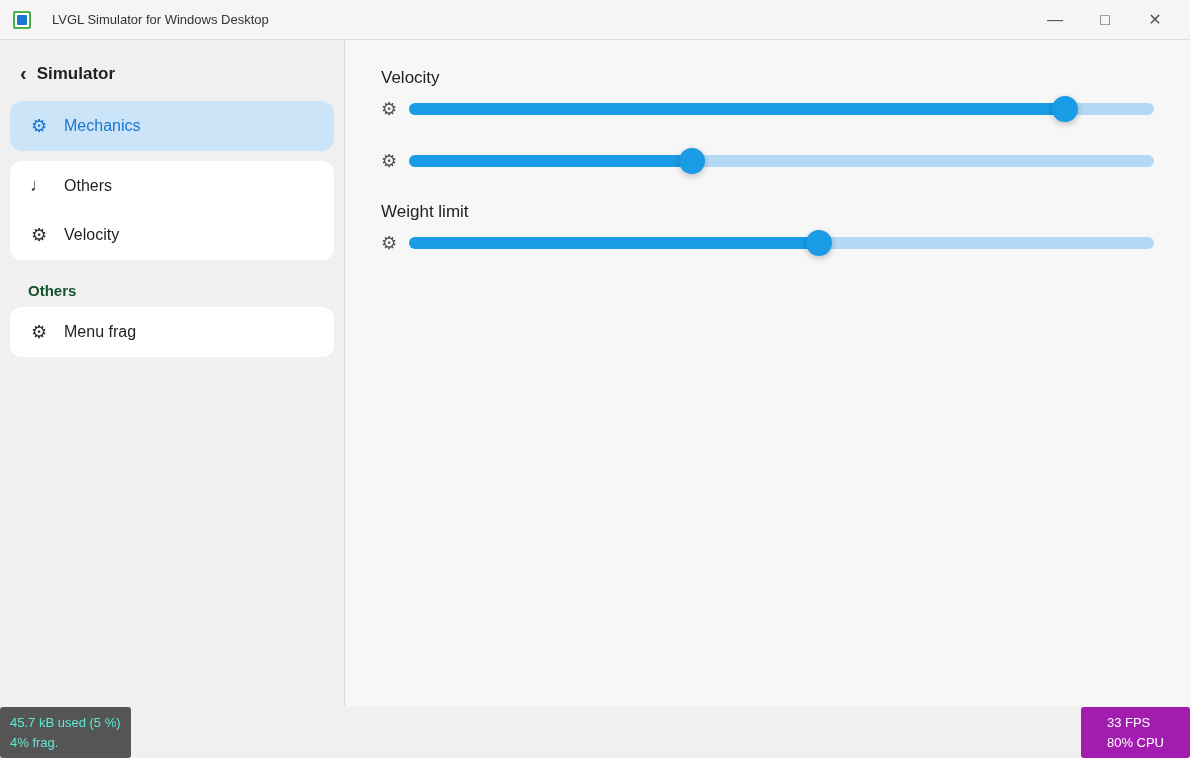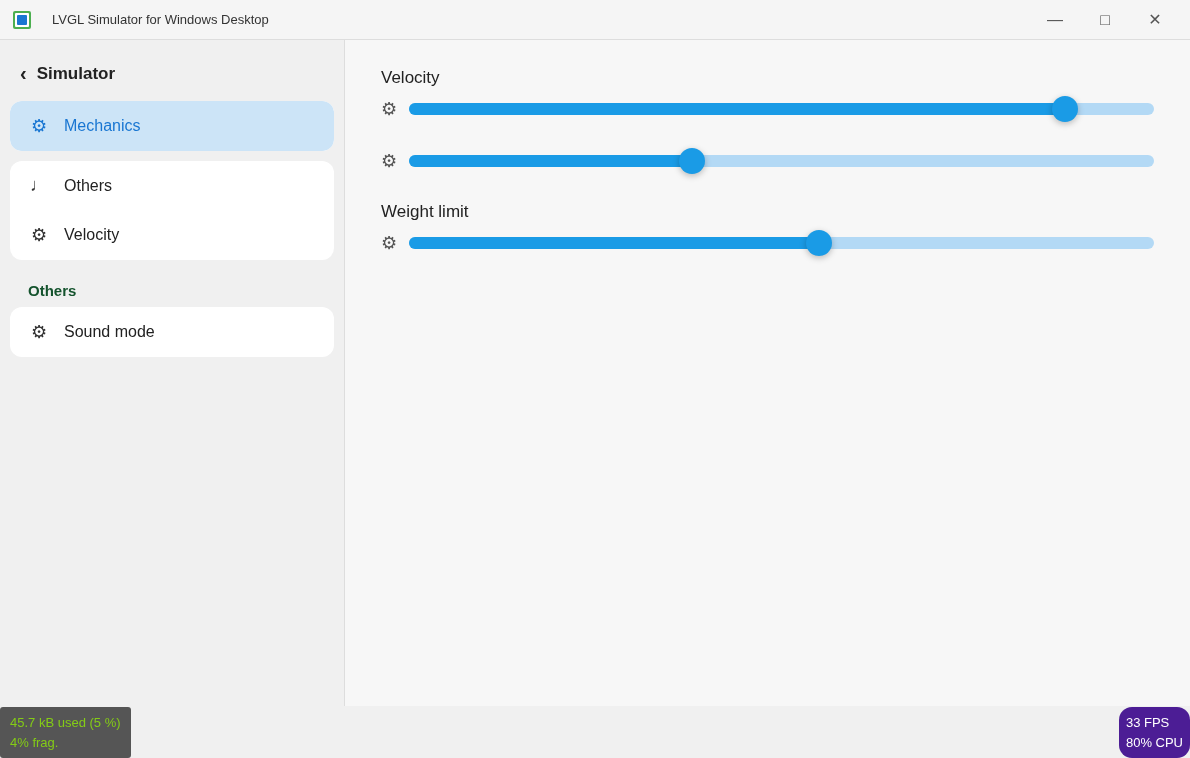--- a/index.html
+++ b/index.html
@@ -198,37 +198,37 @@
       display: flex;
       justify-content: space-between;
       align-items: flex-end;
       flex-shrink: 0;
       height: 52px;
       position: relative;
     }
 
     .status-left {
       background: #555;
-      color: #84cc16;
+      color: #5eead4;
       font-size: 13px;
       padding: 6px 10px;
       line-height: 1.5;
       border-radius: 3px;
       position: absolute;
       bottom: 0;
       left: 0;
     }
 
     .status-right {
-      background: #4c1d95;
+      background: #a21caf;
       color: #fff;
       font-size: 13px;
-      padding: 6px 7px;
+      padding: 6px 26px;
       line-height: 1.5;
-      border-radius: 13px;
+      border-radius: 3px;
       position: absolute;
       bottom: 0;
       right: 0;
     }
   </style>
 </head>
 <body>
 
 <div class="title-bar">
   <div class="title-bar-left">
@@ -271,21 +271,21 @@
         <span class="item-icon">⚙</span>
         <span>Velocity</span>
       </div>
     </div>
 
     <div class="section-label">Others</div>
 
     <div class="section-group">
       <div class="sidebar-item">
         <span class="item-icon">⚙</span>
-        <span>Sound mode</span>
+        <span>Menu frag</span>
       </div>
     </div>
 
   </div>
 
   <div class="content">
 
     <div class="slider-group">
       <div class="slider-label">Velocity</div>
       <div class="slider-row">

